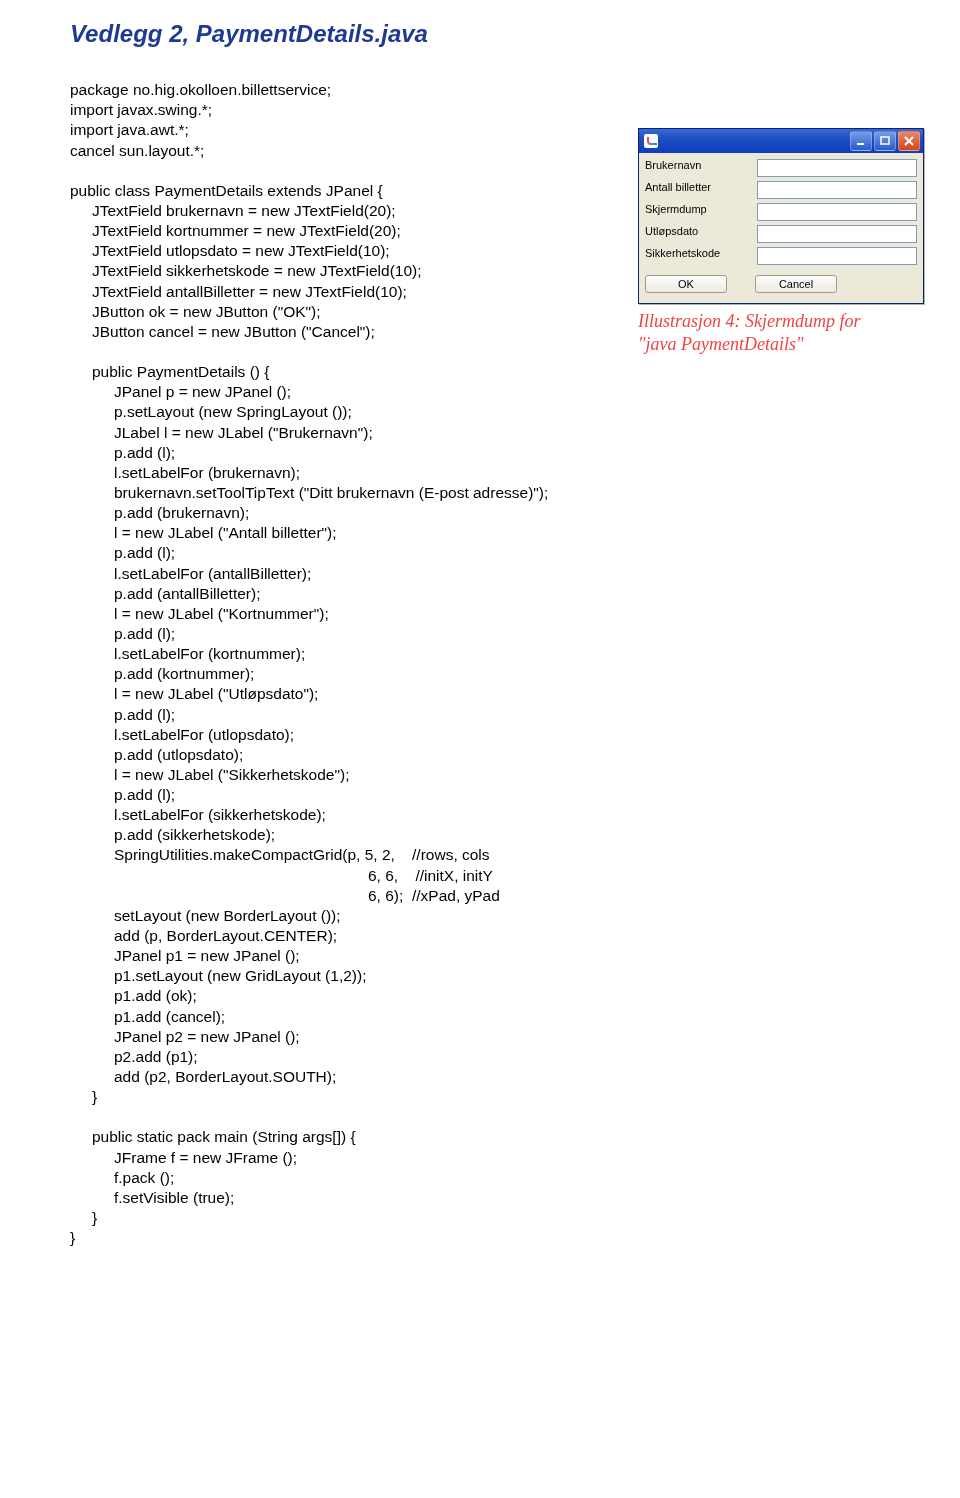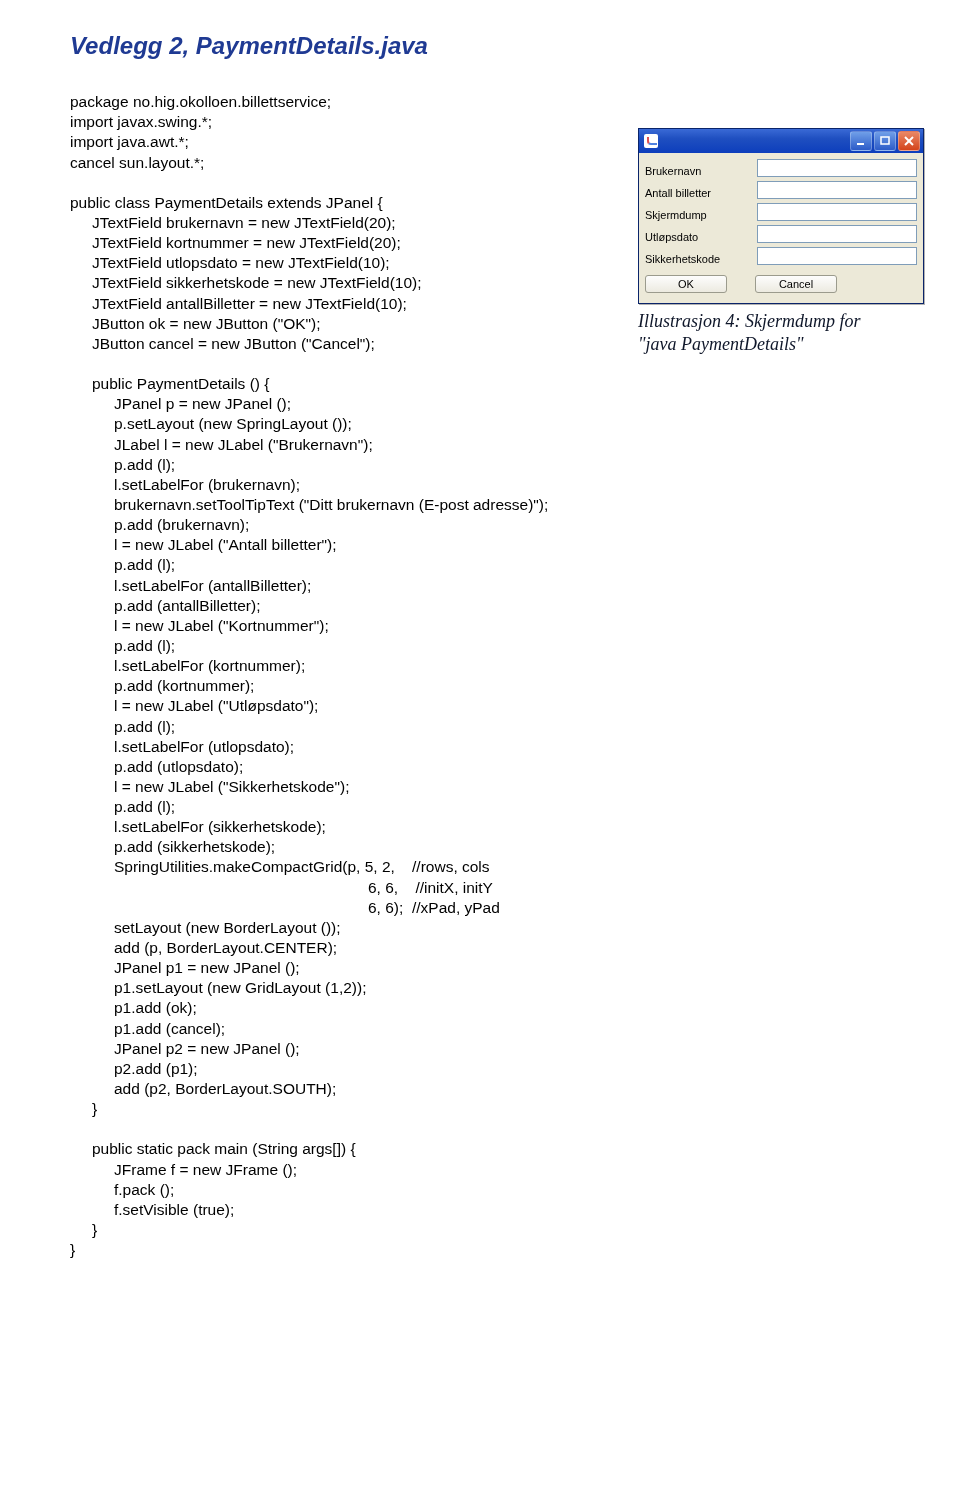--- a/index.html
+++ b/index.html
@@ -3,21 +3,21 @@
 <meta charset="utf-8">
 <style>
   body {
     margin: 0;
     padding: 0;
     font-family: Arial, Helvetica, sans-serif;
     background: #fff;
     width: 960px;
   }
   .page {
-    padding: 32px 50px 40px 70px;
+    padding: 20px 50px 40px 70px;
     position: relative;
   }
   .title {
     font-size: 24px;
     font-style: italic;
     font-weight: bold;
     color: #1f3a93;
     margin-bottom: 12px;
   }
   .code {
@@ -77,21 +77,21 @@
     display: flex; align-items: center; justify-content: center;
     color: #fff;
   }
   .winbtn.close { background: linear-gradient(to bottom, #e98866, #d4441b); }
   .winbtn svg { width: 10px; height: 10px; }
 
   .form {
     padding: 6px 6px 4px 6px;
   }
   .row {
-    display: flex; align-items: flex-end;
+    display: flex; align-items: flex-start;
     margin-bottom: 4px;
     gap: 17px;
   }
   .row label {
     width: 95px;
     color: #000;
   }
   .row input {
     flex: 1;
     height: 18px;
@@ -114,21 +114,21 @@
     border: 1px solid #9b9b8d;
     border-radius: 3px;
     font-size: 11px;
     font-family: Tahoma, Arial, sans-serif;
     text-align: center;
   }
   .caption {
     font-style: italic;
     font-family: "Times New Roman", Times, serif;
     font-size: 18px;
-    color: #0f172a;
+    color: #ef4444;
     margin-top: 6px;
     line-height: 1.25;
   }
 </style>
 </head>
 <body>
 
 <div class="page">
   <div class="title">Vedlegg 2, PaymentDetails.java</div>
 

